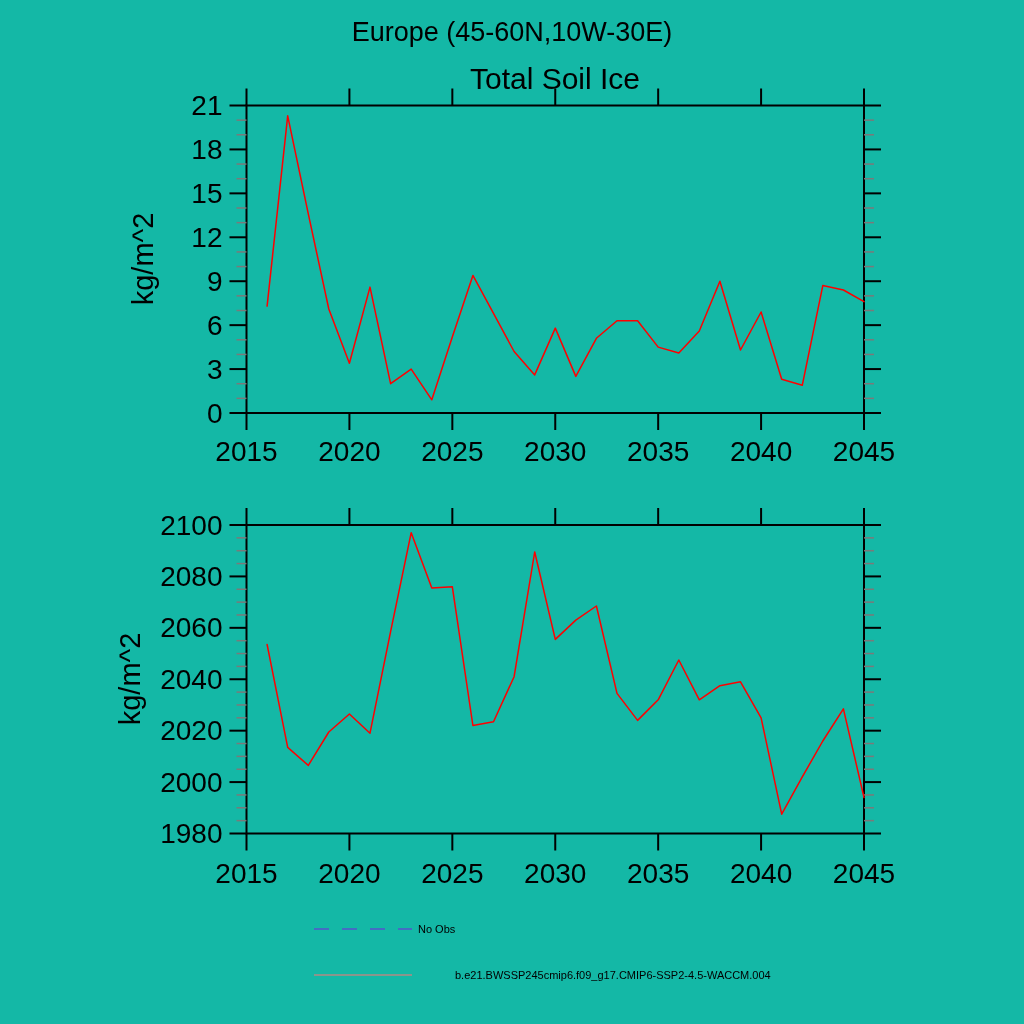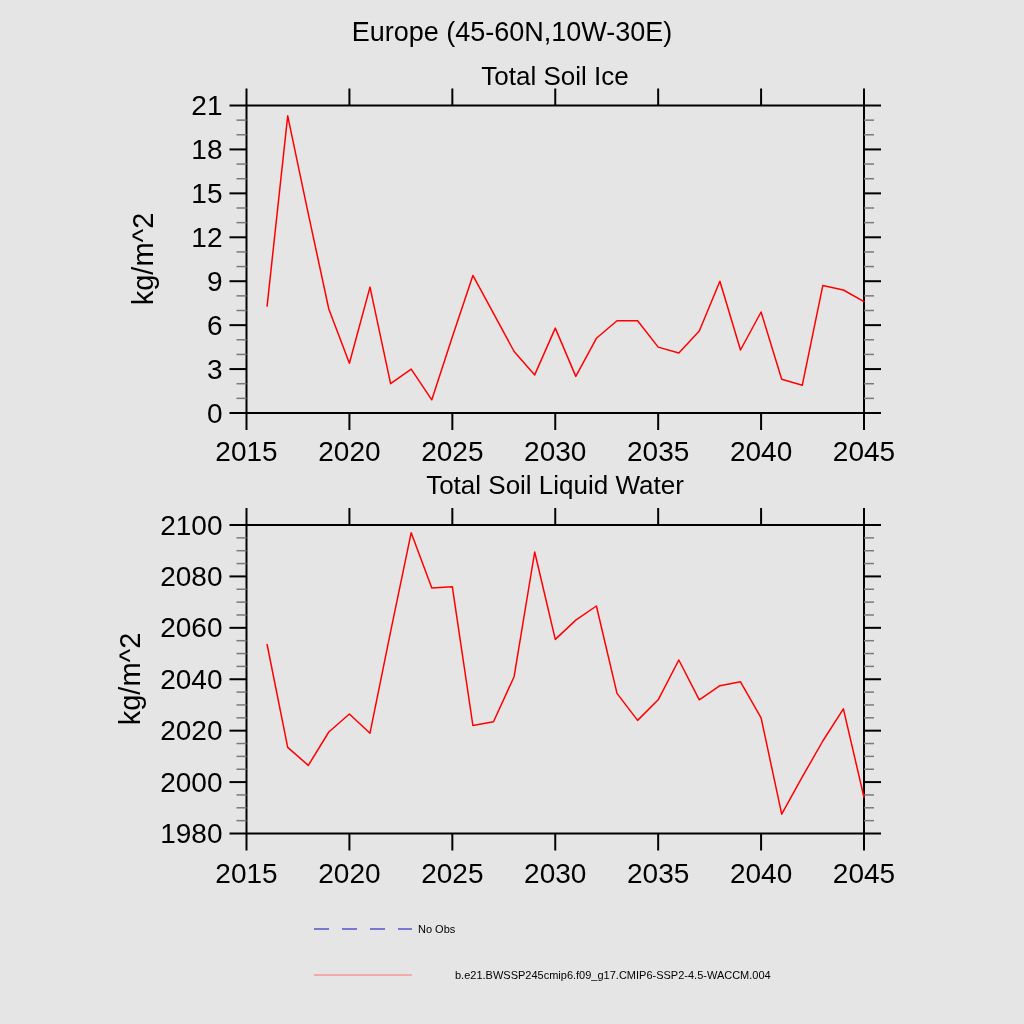--- a/index.html
+++ b/index.html
@@ -1,26 +1,26 @@
 <!DOCTYPE html>
 <html><head>
 <meta charset="utf-8">
 <style>
   html,body{margin:0;padding:0;background:#fff;}
   .figure{
-    position:relative;width:1024px;height:1024px;background:#e5e5e5;
+    position:relative;width:1024px;height:1024px;background:#14b8a6;
     font-family:"Liberation Sans", sans-serif;color:#000;overflow:hidden;
   }
   .main-title{
     position:absolute;top:16px;left:0;width:1024px;text-align:center;
     font-size:27px;line-height:1.2;white-space:nowrap;
   }
   .chart-title{
     position:absolute;left:246px;width:618px;text-align:center;
-    font-size:26px;line-height:1.1;white-space:nowrap;
+    font-size:30px;line-height:1.1;white-space:nowrap;
   }
   .chart-title.t1{top:62px;}
   .chart-title.t2{top:471px;}
   .ylab{
     position:absolute;font-size:29px;white-space:nowrap;
     transform:translate(-50%,-50%) rotate(-90deg);
   }
   .ylab.y1{left:143px;top:259px;}
   .ylab.y2{left:130px;top:679px;}
   #chart-svg{position:absolute;left:0;top:0;}
@@ -33,21 +33,20 @@
   .legend-row.r2{top:968px;gap:37px;}
 </style>
 </head>
 <body>
 
 <div class="figure">
 
   <div class="main-title">Europe (45-60N,10W-30E)</div>
 
   <div class="chart-title t1">Total Soil Ice</div>
-  <div class="chart-title t2">Total Soil Liquid Water</div>
 
   <div class="ylab y1">kg/m^2</div>
   <div class="ylab y2">kg/m^2</div>
 
   <svg id="chart-svg" width="1024" height="1024" viewBox="0 0 1024 1024">
       <g>
         <rect x="246.5" y="105.5" width="617.5" height="307.5" fill="none" stroke="#000" stroke-width="2"></rect>
         <line x1="246.5" y1="413" x2="246.5" y2="430" stroke="#000" stroke-width="2"></line>
         <line x1="246.5" y1="105.5" x2="246.5" y2="88.5" stroke="#000" stroke-width="2"></line>
         <text x="246.5" y="461" text-anchor="middle" font-size="28" font-family="&quot;Liberation Sans&quot;, sans-serif">2015</text>

